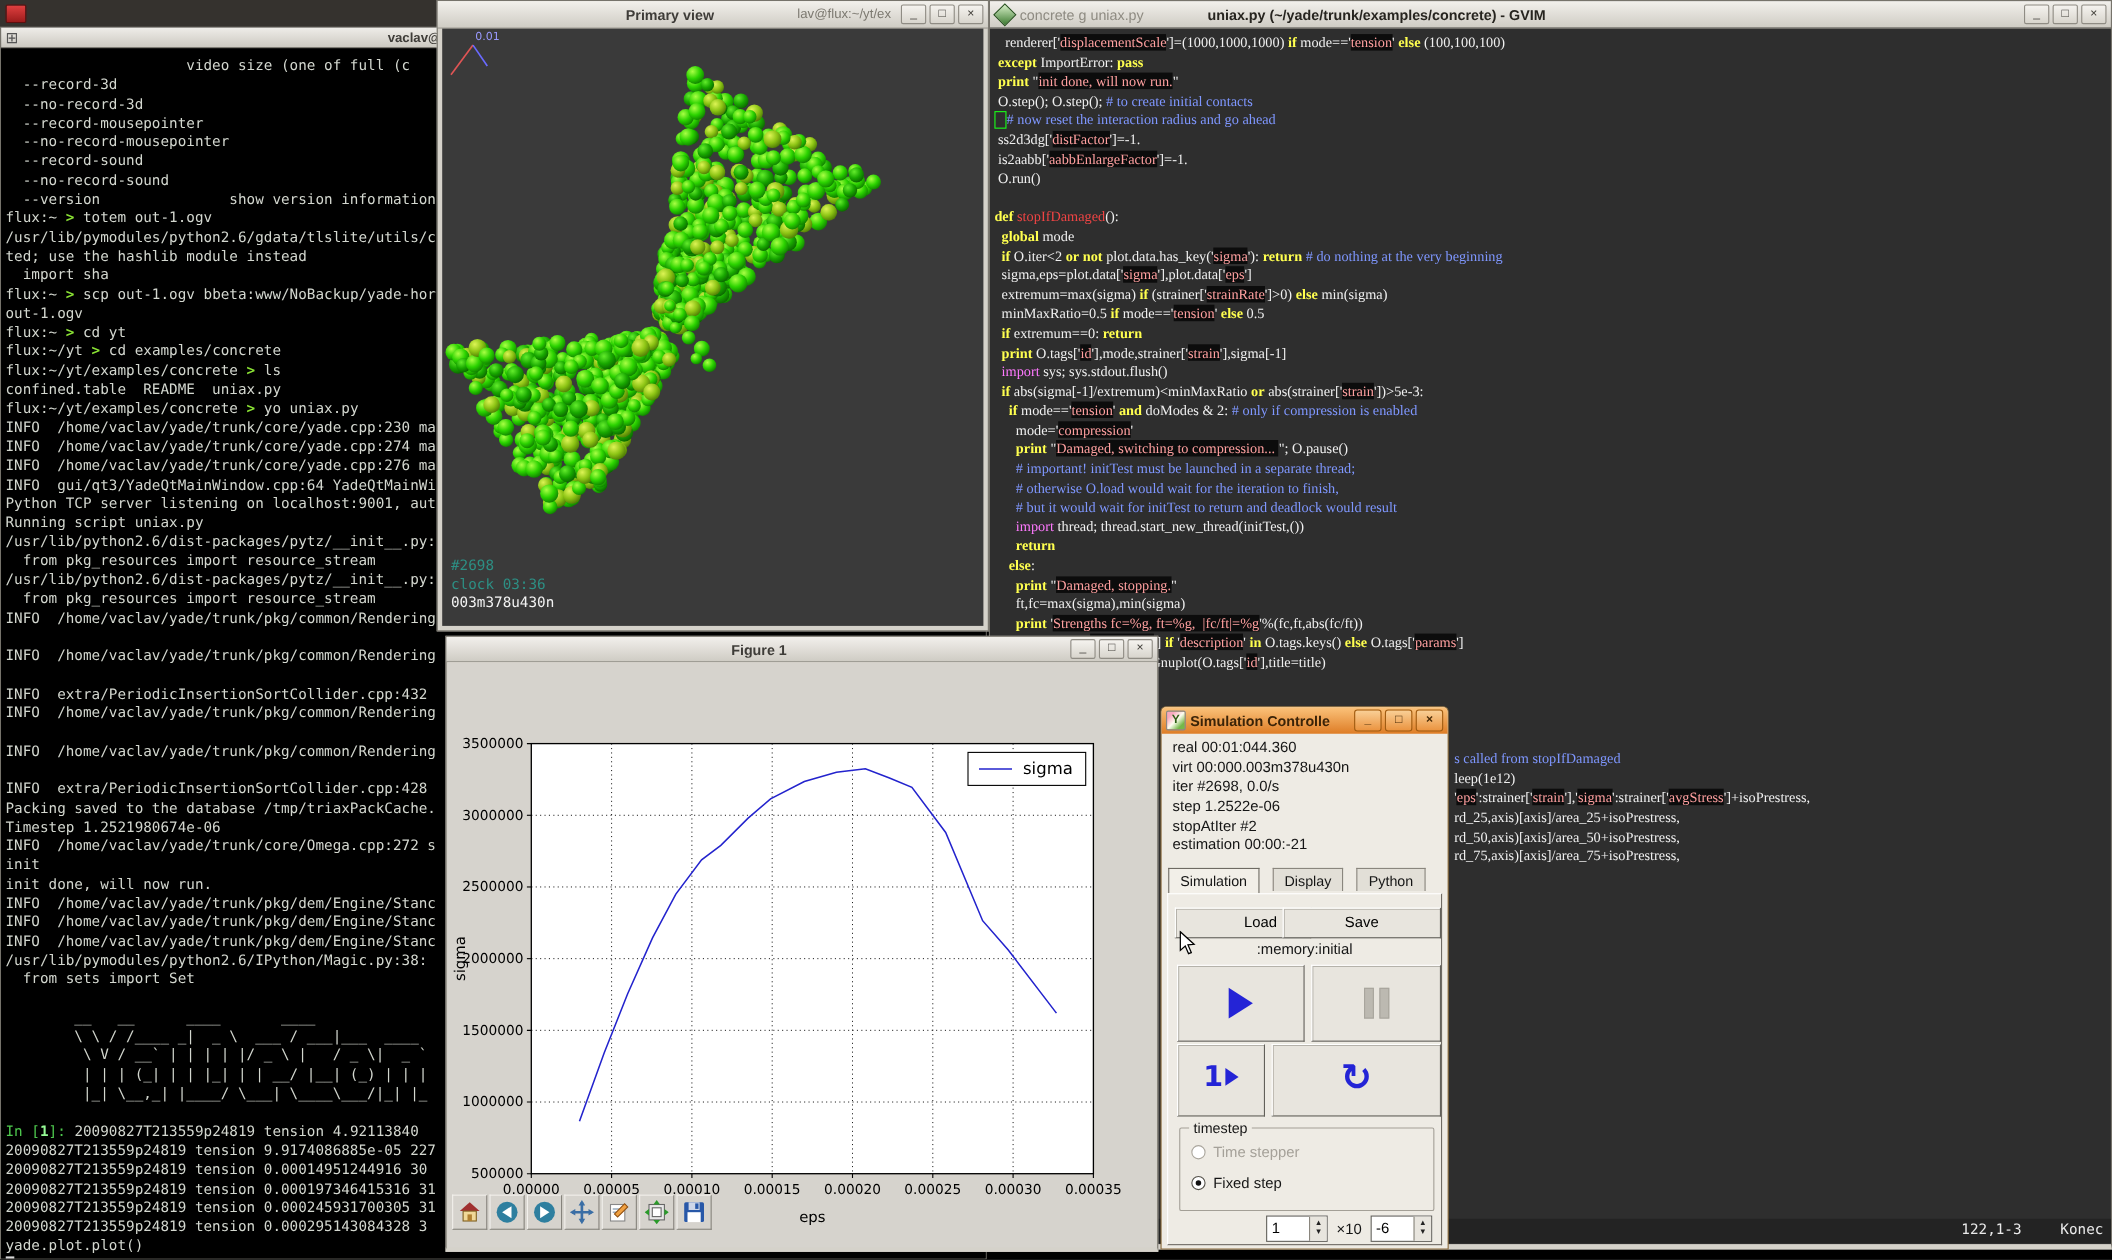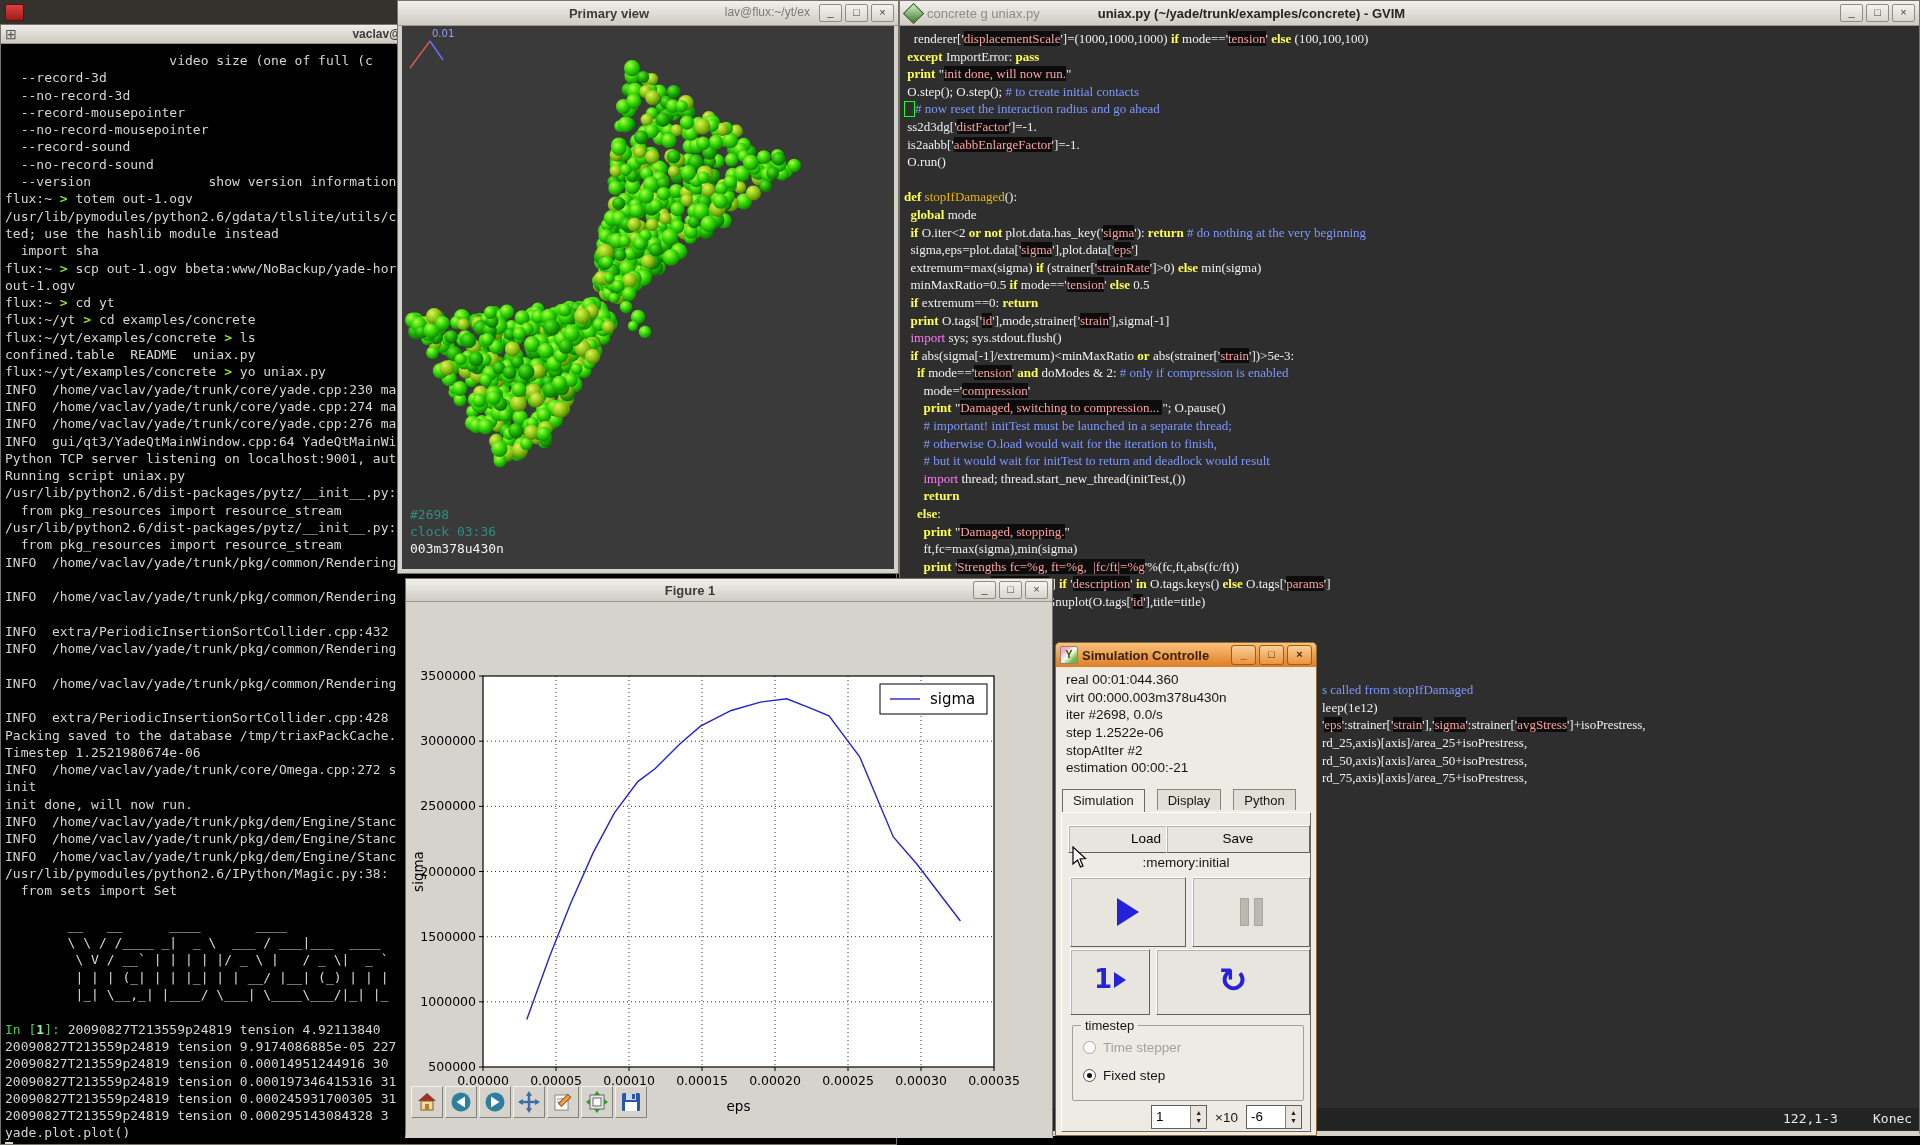--- a/index.html
+++ b/index.html
@@ -42,21 +42,21 @@
   #gvim-content{position:absolute;left:0;top:25px;right:0;bottom:27px;overflow:hidden;}
   #gvim-code{padding:4px 0 0 4px;}
   .gl{font-family:Liberation Serif, serif;font-size:13px;line-height:17.6px;height:17.6px;
       white-space:pre;}
   .gfrag{position:absolute;}
   .g-p{color:#f0f0f0;}
   .g-k{color:#ffff4f;font-weight:bold;}
   .g-i{color:#ff79ff;}
   .g-c{color:#7f97ff;}
   .g-s{color:#ffa0a0;background:#0c0c0c;}
-  .g-f{color:#eab308;}
+  .g-f{color:#ef4444;}
   .g-u{display:inline-block;width:9px;height:14px;border:1px solid #19ff19;vertical-align:-2px;}
   #gvim-status{position:absolute;left:0;right:0;bottom:1px;height:22px;background:#232323;
                font-family:"DejaVu Sans Mono",monospace;font-size:13px;color:#eaeaea;}
   #gvim-ruler{position:absolute;left:883px;top:3px;text-align:right;}
   #gvim-mode{position:absolute;left:973px;top:3px;}
   
   #primary{left:397px;top:0;width:502px;height:574px;z-index:3;}
   #primary .titlebar{height:24px;}
   #primary-content{position:absolute;left:4px;top:25px;right:4px;bottom:4px;background:#3a3a3a;overflow:hidden;}
   .pv-label{position:absolute;left:8px;font-family:"DejaVu Sans Mono",monospace;font-size:13px;}

